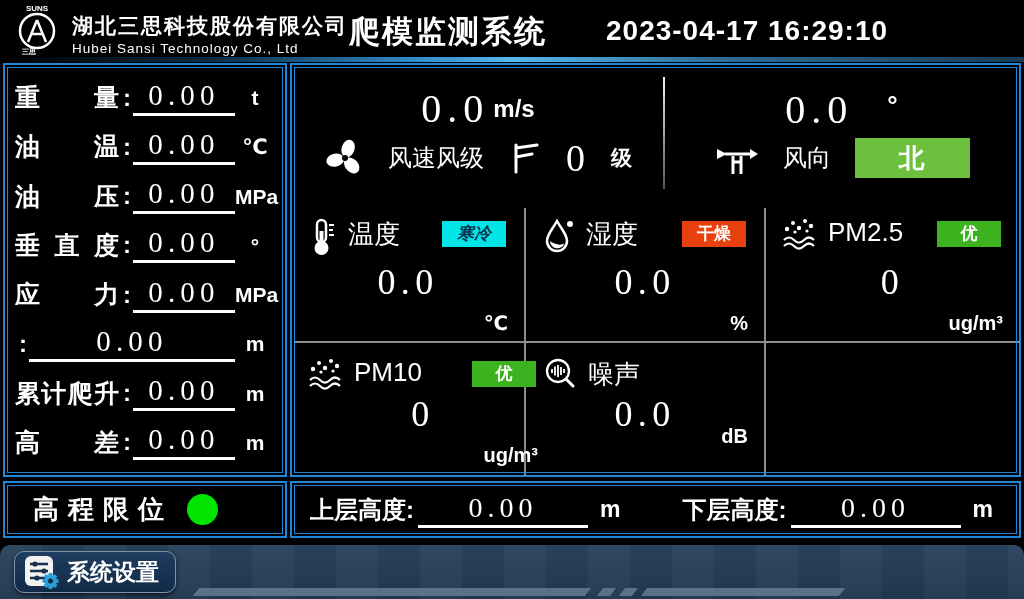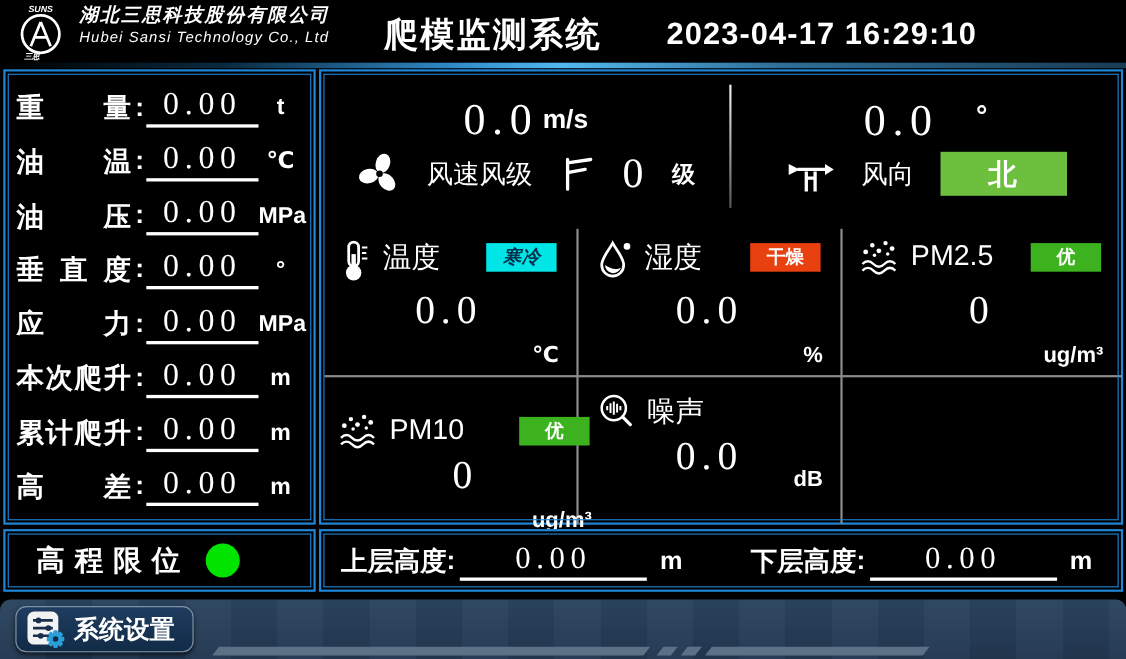--- a/index.html
+++ b/index.html
@@ -2,22 +2,22 @@
 <html><head>
 <meta charset="utf-8">
 <style>
   * { margin:0; padding:0; box-sizing:border-box; }
   html,body { background:#000; }
   body { font-family:"Liberation Sans","DejaVu Sans",sans-serif; color:#fff; }
   #screen { position:relative; width:1024px; height:599px; background:#000; overflow:hidden; }
 
   
   .header { position:absolute; left:0; top:0; width:1024px; height:57px; background:#000; }
-  .brand { position:absolute; left:10px; top:2px; display:flex; align-items:flex-start; gap:8px;font-style:italic; }
-  .brand-text .cn { font-size:17px; font-weight:bold; letter-spacing:2px; }
+  .brand { position:absolute; left:10px; top:2px; display:flex; align-items:flex-end; gap:8px; }
+  .brand-text .cn { font-size:21px; font-weight:bold; letter-spacing:2px; }
   .brand-text .en { font-size:13.5px; letter-spacing:1px; margin-top:1px; }
   .hdr-title { position:absolute; left:349px; top:11px; font-size:31px; font-weight:bold; letter-spacing:2px; }
   .hdr-time  { position:absolute; left:606px; top:15px; font-size:28px; font-weight:bold; letter-spacing:1px; }
   .hdr-line { position:absolute; left:0; top:57px; width:1024px; height:5px;
     background:linear-gradient(90deg,#000 0%,#0a2a40 20%,#2f89c8 40%,#53b8f0 50%,#2d6d96 70%,#1a3b54 100%); }
 
   
   .panel { position:absolute; background:#000; border:2px solid #1e86d6; }
   .panel::after { content:""; position:absolute; inset:2px; border:1px solid #1e86d6; pointer-events:none; }
   #left-panel   { left:3px;   top:63px;  width:284px; height:414px; }
@@ -60,21 +60,21 @@
 
   
   .gline { position:absolute; background:#8c8c8c; }
   .vdiv1 { left:232px; top:143px; width:2px; height:268px; }
   .vdiv2 { left:472px; top:143px; width:2px; height:268px; }
   .hdiv  { left:3px; top:276px; height:2px; width:725px; }
   .cell { position:absolute; }
   .c1 { left:0;   top:138px; width:232px; height:138px; }
   .c2 { left:234px;top:138px; width:238px; height:138px; }
   .c3 { left:474px;top:138px; width:253px; height:138px; }
-  .c4 { left:0;   top:296px; width:262px; height:130px; }
+  .c4 { left:0;   top:278px; width:262px; height:130px; }
   .c5 { left:234px;top:278px; width:238px; height:111px; }
   .cell-head { position:absolute; top:14px; left:16px; display:flex; align-items:flex-start; gap:10px; }
   .cell-lbl { font-size:26px; }
   .badge { position:absolute; top:18px; right:18px; width:64px; height:26px; line-height:26px;
            text-align:center; font-size:17px; font-weight:bold; }
   .cell-val { position:absolute; top:58px; left:0; width:100%; text-align:center;
               font-family:"Liberation Serif","DejaVu Serif",serif; font-size:36px; letter-spacing:.15em; }
   .c4 .cell-val, .c5 .cell-val { top:50px; }
   .cell-unit { position:absolute; right:16px; bottom:6px; font-size:20px; font-weight:bold; }
 
@@ -155,21 +155,20 @@
         <span class="vline">0.00</span>
         <span class="unit">°</span>
       </div>
       <div class="mrow">
         <span class="lbl">应力</span>
           <span class="colon">:</span>
         <span class="vline">0.00</span>
         <span class="unit">MPa</span>
       </div>
       <div class="mrow">
-        <span class="lbl">本次爬升</span>
           <span class="colon">:</span>
         <span class="vline">0.00</span>
         <span class="unit">m</span>
       </div>
       <div class="mrow">
         <span class="lbl">累计爬升</span>
           <span class="colon">:</span>
         <span class="vline">0.00</span>
         <span class="unit">m</span>
       </div>

